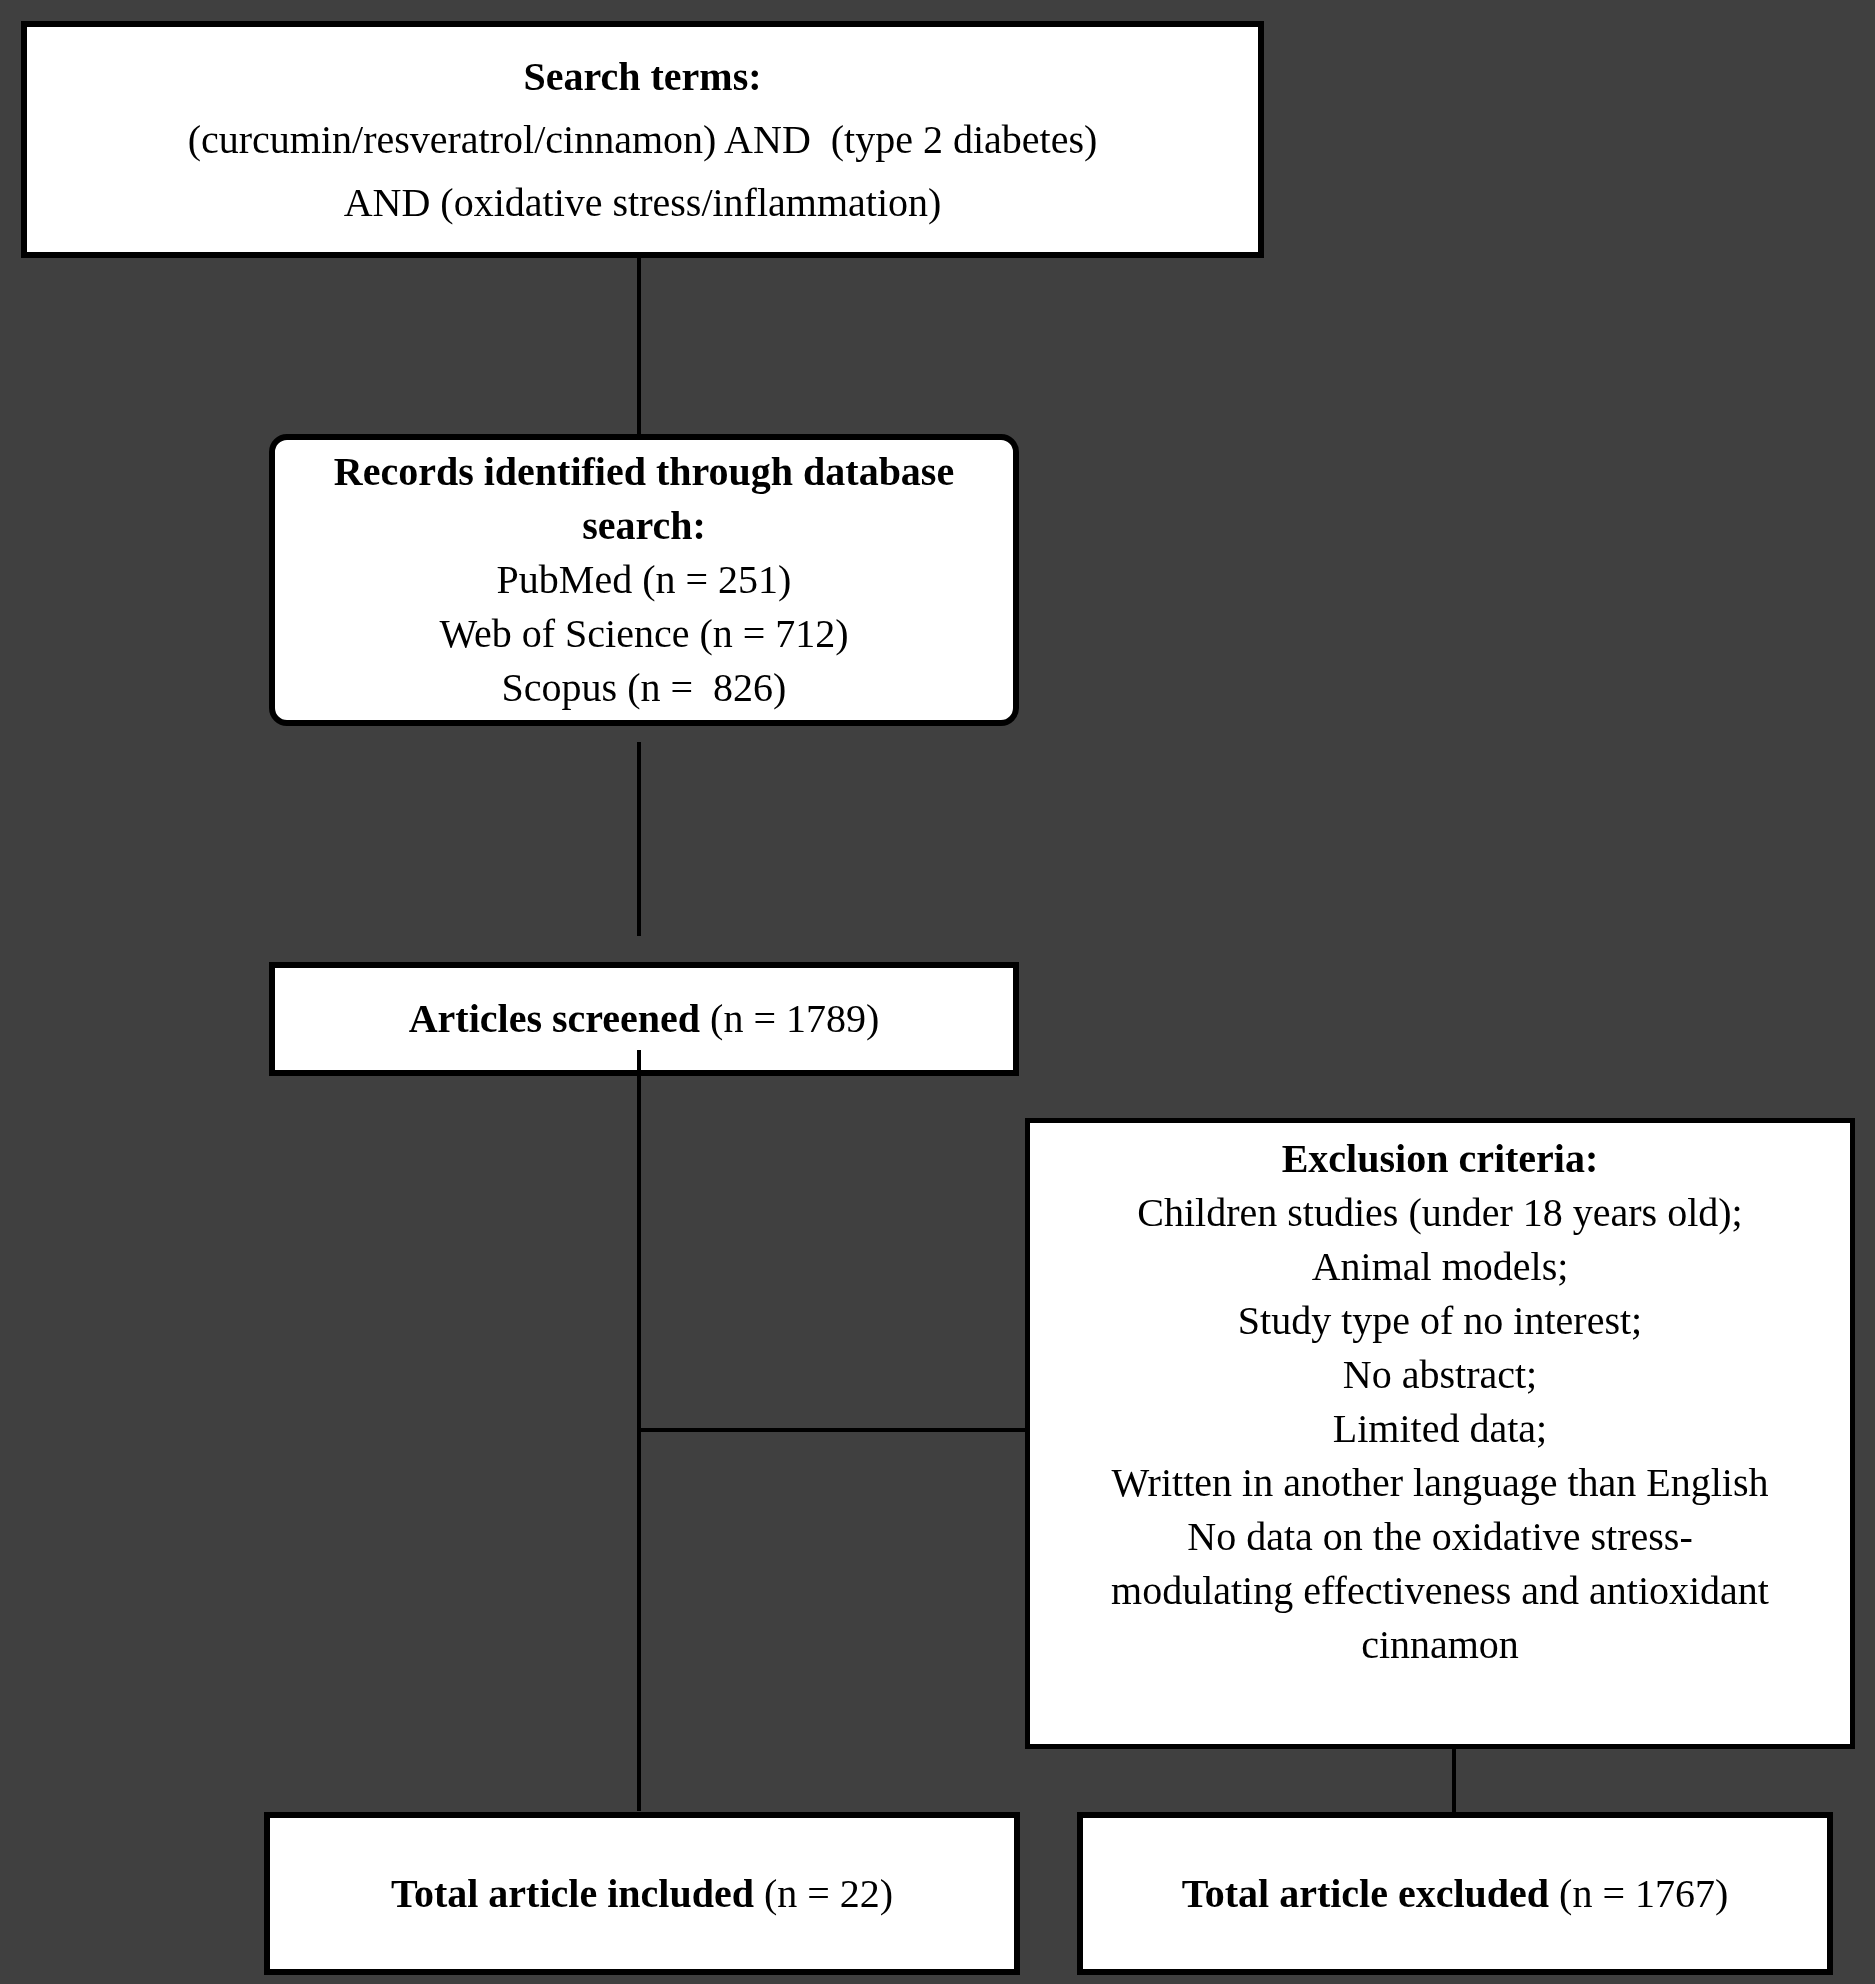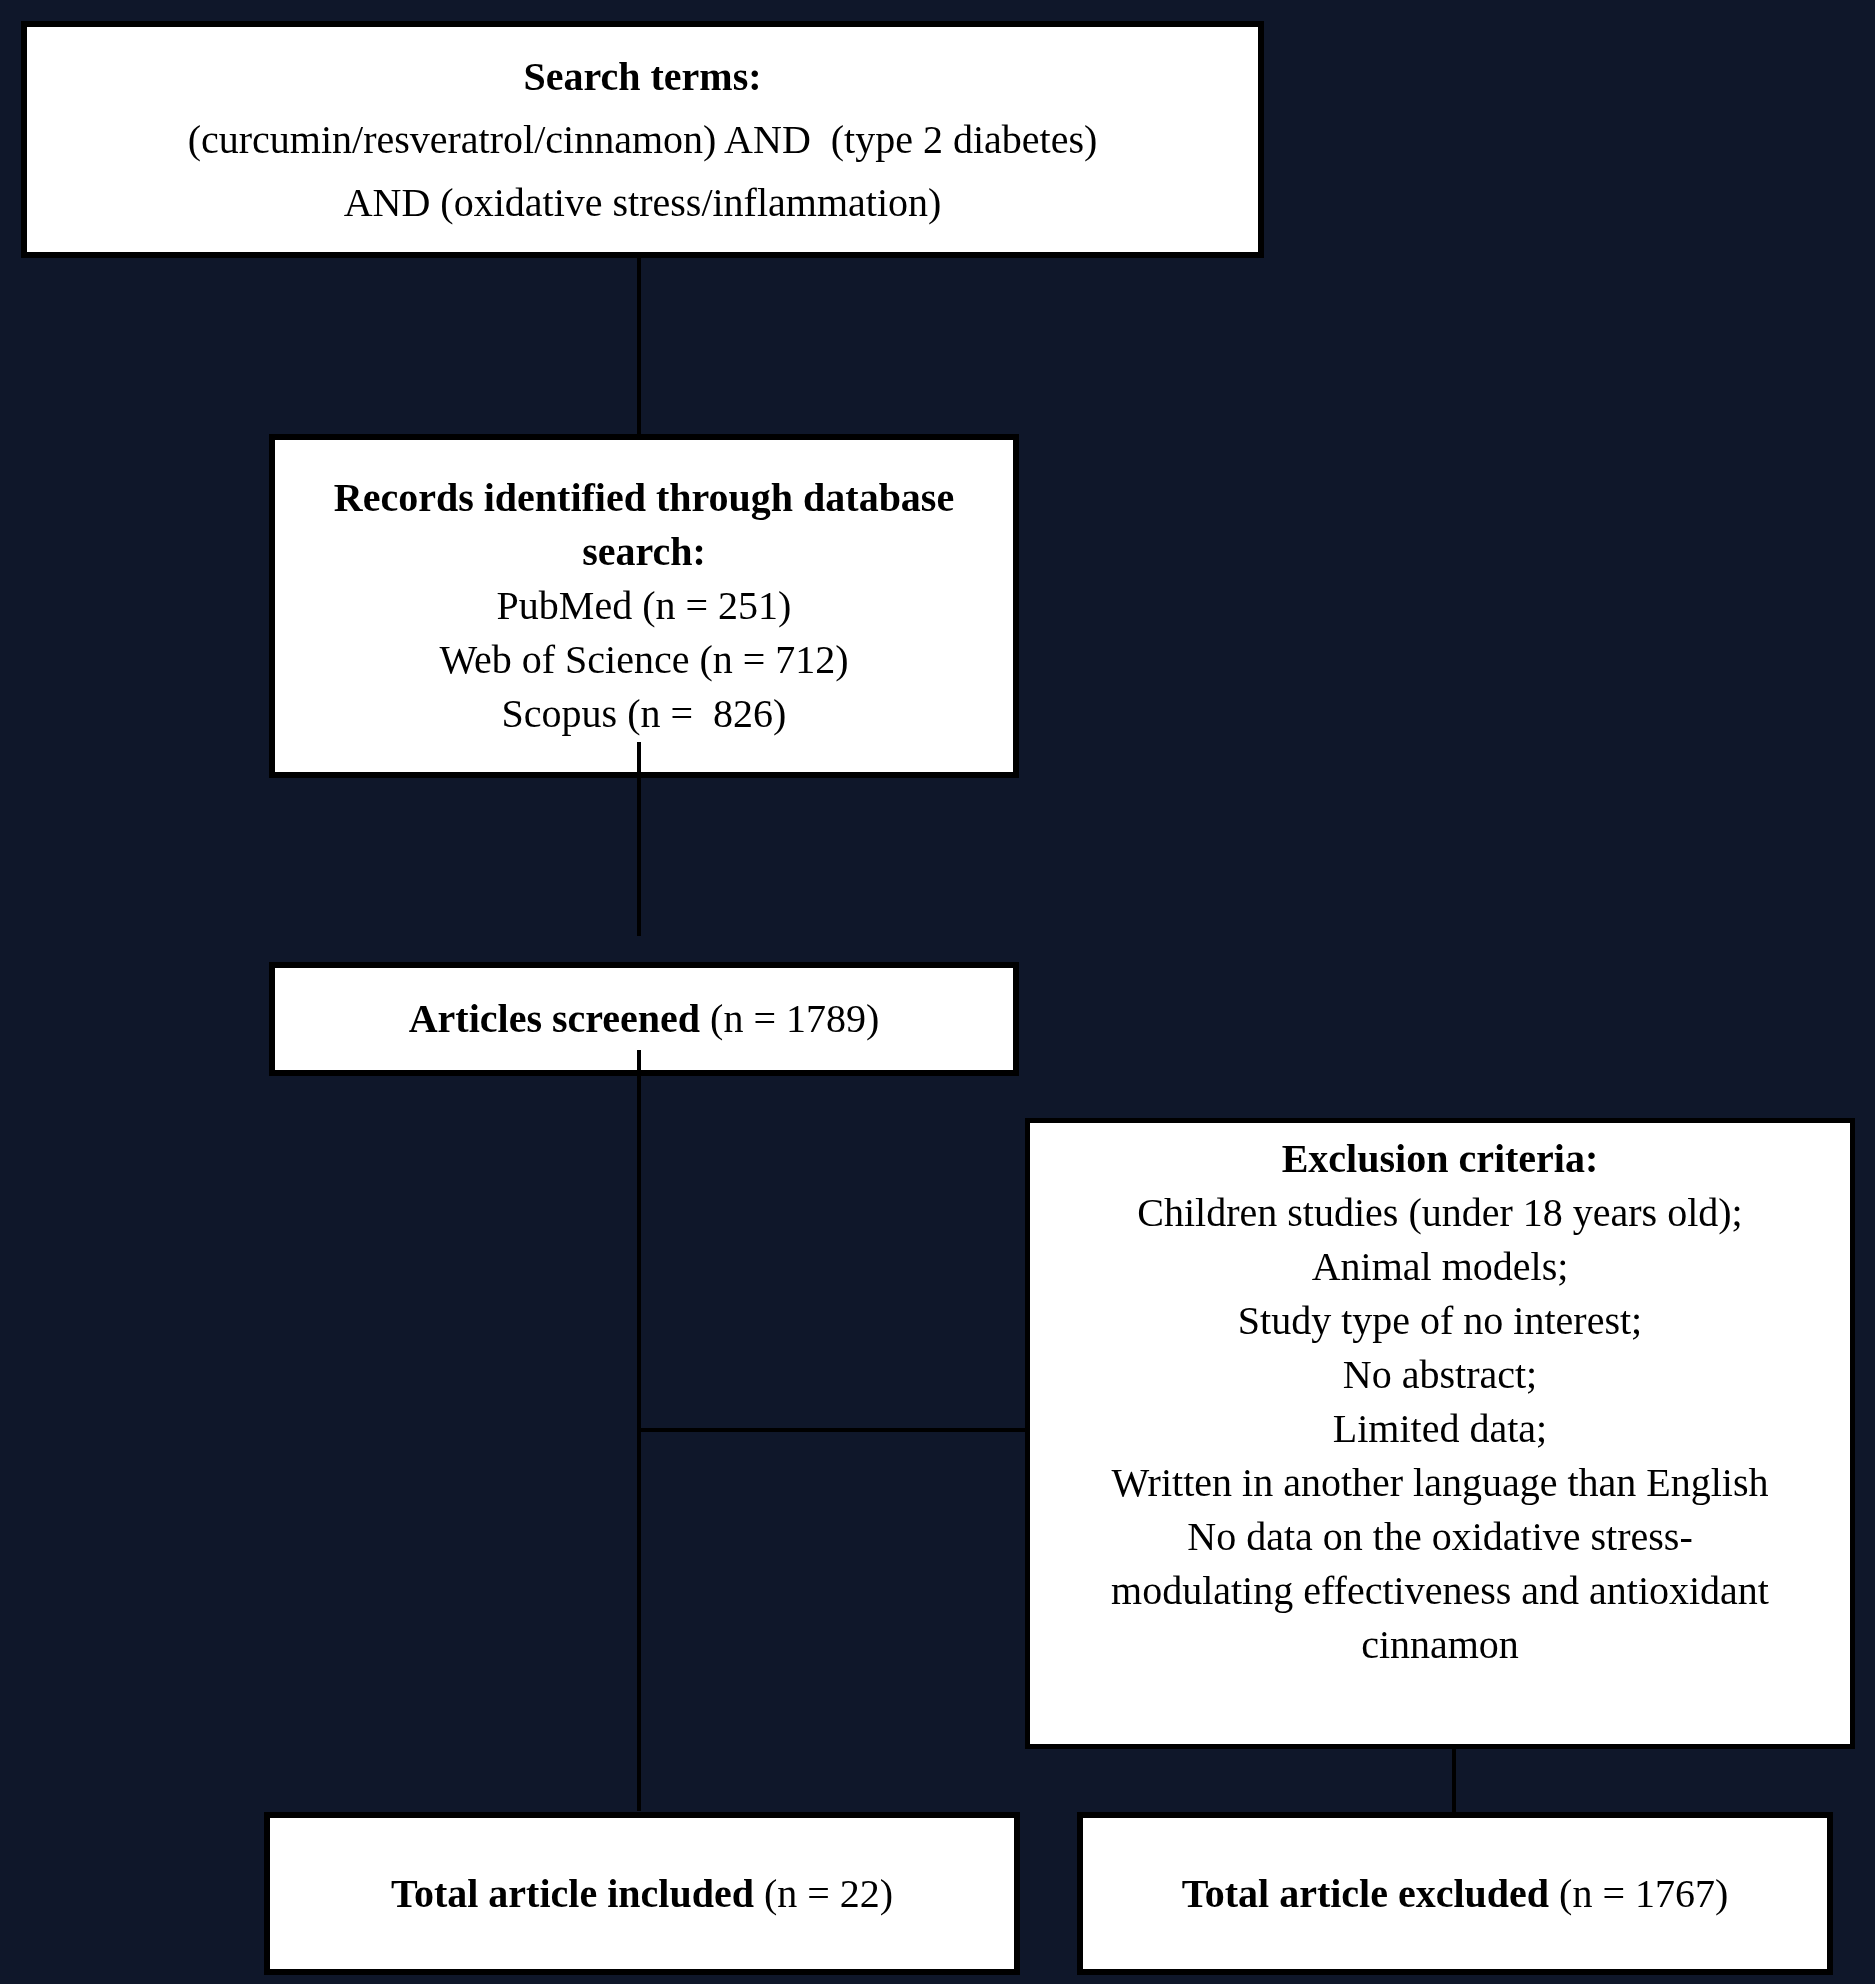--- a/index.html
+++ b/index.html
@@ -4,21 +4,21 @@
 <style>
   html, body {
     margin: 0;
     padding: 0;
     background: #ffffff;
   }
   #canvas {
     position: relative;
     width: 1876px;
     height: 1985px;
-    background: #0f172a;
+    background: #404040;
     font-family: "Liberation Serif", "DejaVu Serif", serif;
     color: #000000;
     font-size: 40px;
   }
   .box {
     position: absolute;
     box-sizing: border-box;
     border: 6.6px solid #000000;
     background: #ffffff;
     display: flex;
@@ -28,21 +28,21 @@
   .center-text { text-align: center; }
   .left-text   { text-align: left; align-items: center; }
   .line { white-space: pre; }
   .bold { font-weight: bold; }
 
   
   #box-search { left: 21px; top: 21px; width: 1243px; height: 237px; }
   #box-search .line { line-height: 63px; }
 
   
-  #box-records { left: 269px; top: 434px; width: 750px; height: 344px; }
+  #box-records { left: 269px; top: 434px; width: 750px; height: 292px; border-radius: 18px; }
   #box-records .line { line-height: 54px; }
 
   
   #box-screened { left: 269px; top: 962px; width: 750px; height: 114px; }
   #box-screened .line { line-height: 44px; }
 
   
   #box-exclusion {
     left: 1025px; top: 1118px; width: 830px; height: 631px;
     border-width: 5.1px;

